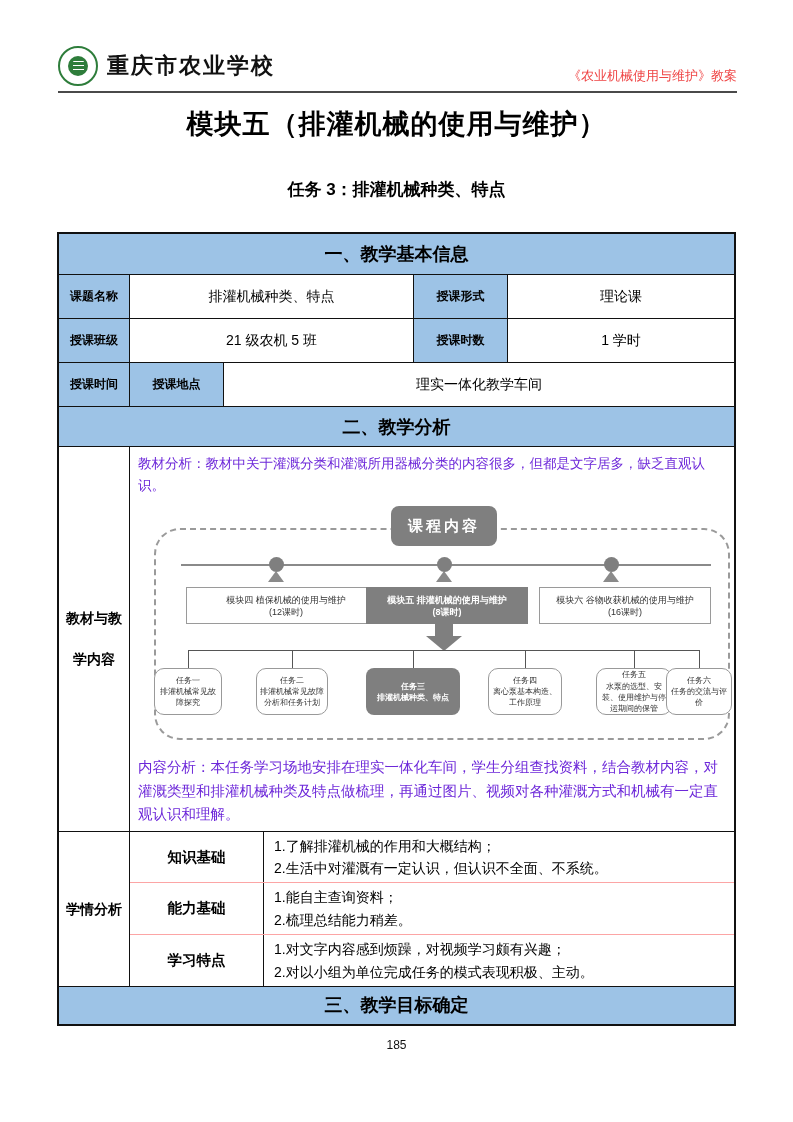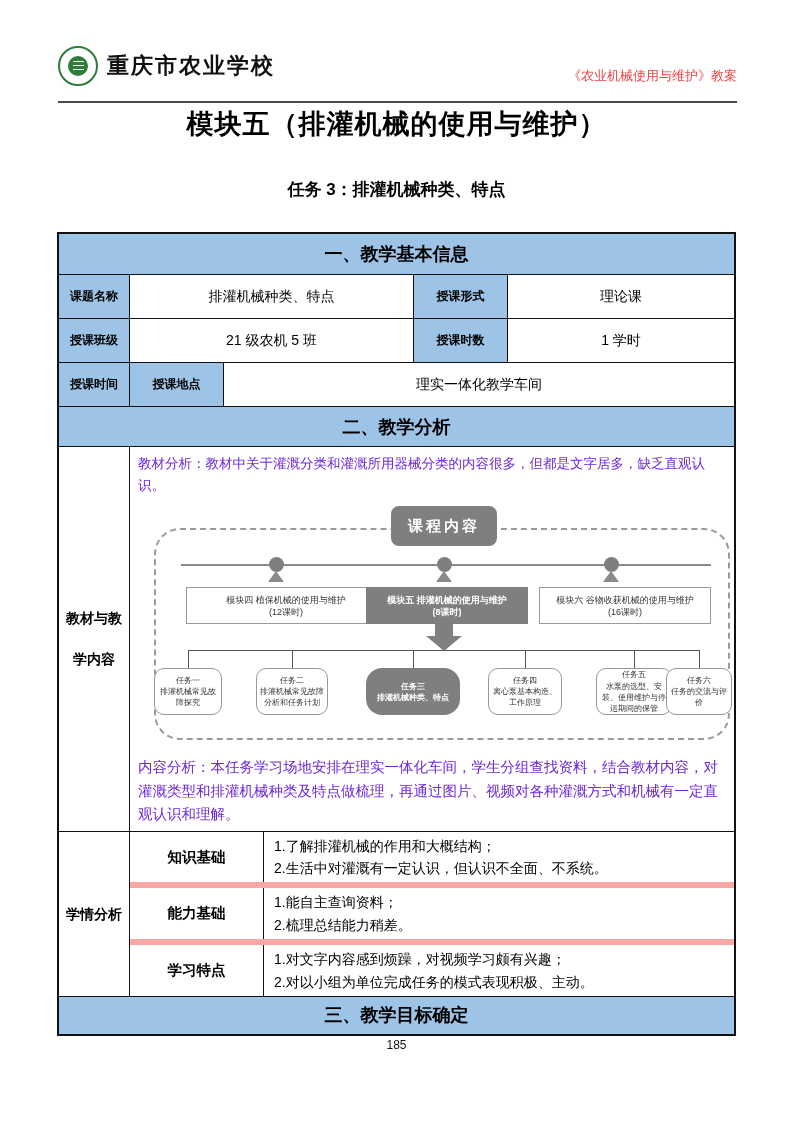--- a/index.html
+++ b/index.html
@@ -7,21 +7,21 @@
   body {
     width:793px; height:1122px;
     font-family:"Liberation Sans","DejaVu Sans",sans-serif;
     color:#000; position:relative; overflow:hidden;
   }
   .page { position:absolute; inset:0; background:#fff; }
 
   
   .header {
     position:absolute; left:58px; top:46px; width:679px;
-    border-bottom:2px solid #4a4a4a; padding-bottom:15px;
+    border-bottom:2px solid #4a4a4a; padding-bottom:5px;
     display:flex; justify-content:space-between; align-items:flex-end;
   }
   .brand { display:flex; align-items:center; gap:9px; }
   .logo {
     width:40px; height:40px; border-radius:50%;
     border:2px solid var(--green,#2e7d3b);
     display:flex; align-items:center; justify-content:center;
   }
   .logo-core {
     width:20px; height:20px; border-radius:50%;
@@ -117,27 +117,27 @@
     border-top:15px solid var(--gray,#7f7f7f);
   }
   .tree-h { position:absolute; left:50px; top:150px; width:512px; height:1px; background:#555; }
   .stub { position:absolute; top:150px; width:1px; height:18px; background:#555; }
   .task {
     position:absolute; top:168px; height:47px; background:#fff;
     border:1px solid #999; border-radius:10px;
     display:flex; flex-direction:column; align-items:center; justify-content:center;
     text-align:center; font-size:8px; line-height:1.4; color:#333; padding:1px 2px;
   }
-  .task.active { background:var(--gray,#7f7f7f); color:#fff; border:none; font-weight:bold; border-radius:16px; }
+  .task.active { background:var(--gray,#7f7f7f); color:#fff; border:none; font-weight:bold; border-radius:8px; }
 
   
   .learner { display:flex; align-items:stretch; }
   .learner-rows { flex:1; border-left:1px solid #111; }
   .lrow { display:flex; min-height:47px; align-items:stretch; }
-  .lrow + .lrow { border-top:6px solid #fca5a5; }
+  .lrow + .lrow { border-top:1px solid #fca5a5; }
   .sub-cell {
     width:133px; display:flex; align-items:center; justify-content:center;
     font-weight:bold; font-size:14.5px;
   }
   .body-cell {
     flex:1; border-left:1px solid #111; display:flex; flex-direction:column;
     justify-content:center; padding:3px 6px 3px 10px;
     font-size:14px; line-height:1.6;
   }
 

